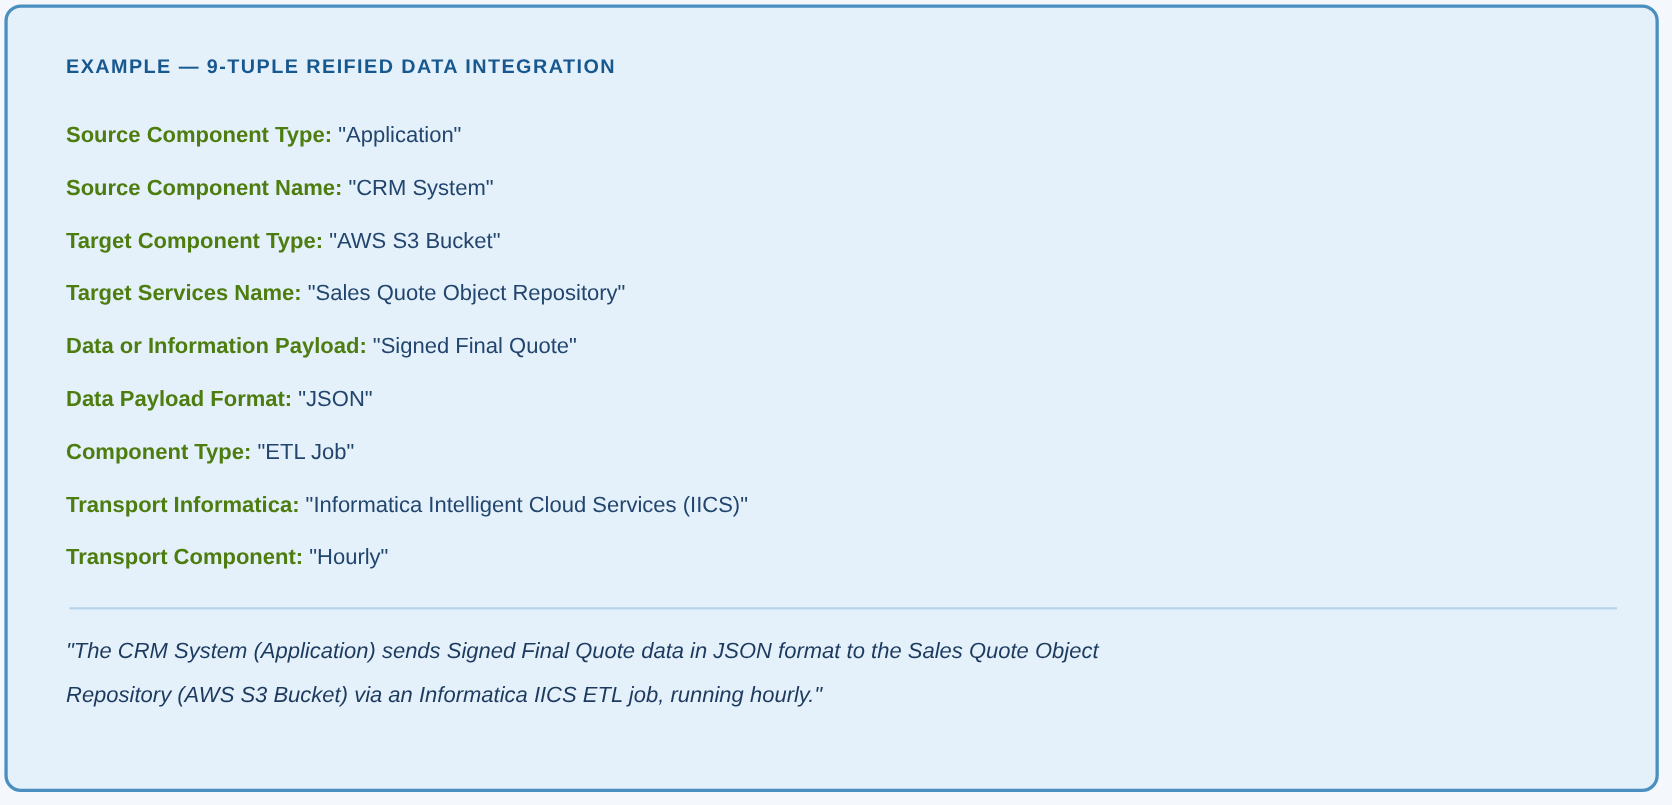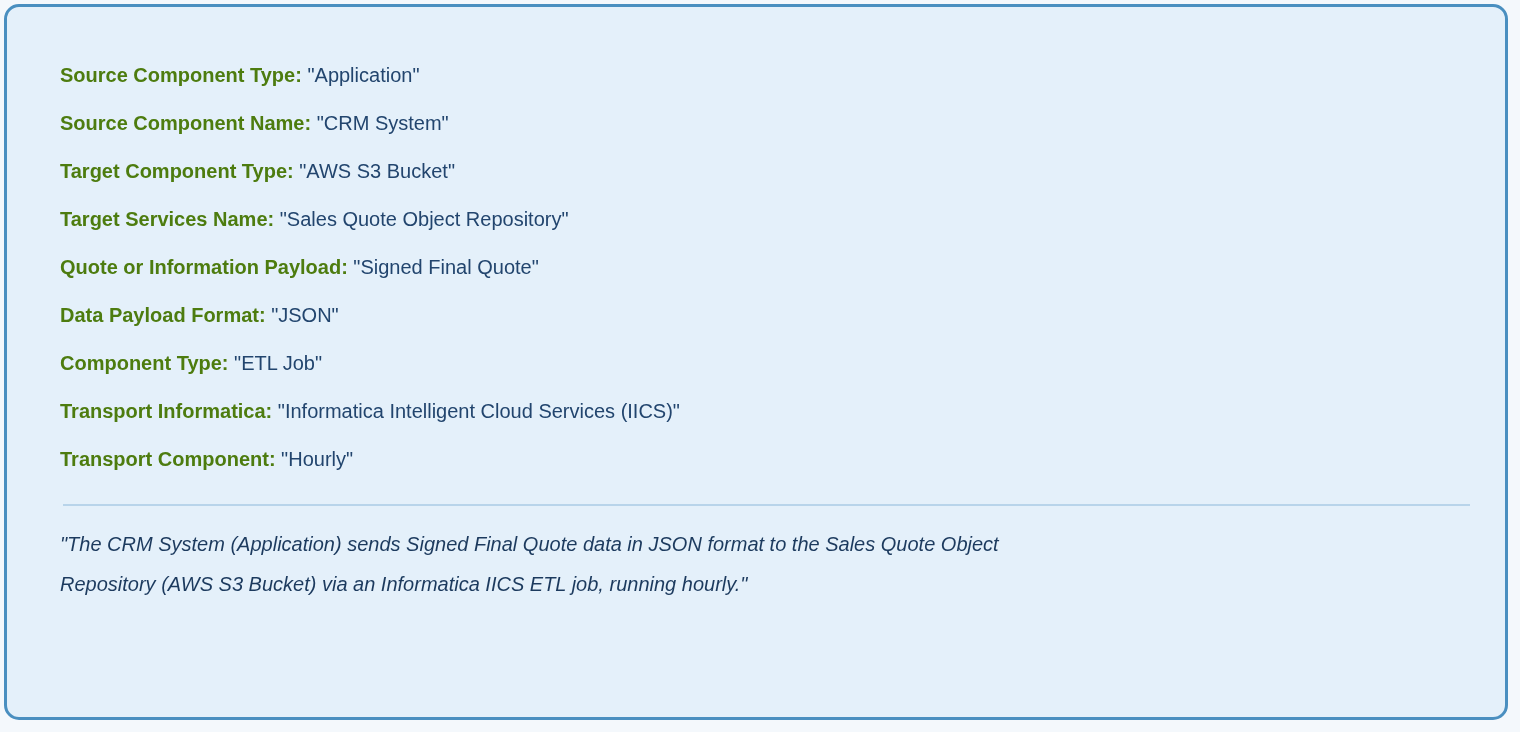--- a/index.html
+++ b/index.html
@@ -76,40 +76,41 @@
     line-height: 40px;
     max-width: 940px;
     margin: 0;
   }
 </style>
 </head>
 <body>
 
 <div class="callout-card">
 
+  <div class="callout-heading">EXAMPLE — 9-TUPLE REIFIED DATA INTEGRATION</div>
 
   <ul class="tuple-list">
     <li class="tuple-row">
       <span class="tuple-label">Source Component Type:</span>
       <span class="tuple-value">"Application"</span>
     </li>
     <li class="tuple-row">
       <span class="tuple-label">Source Component Name:</span>
       <span class="tuple-value">"CRM System"</span>
     </li>
     <li class="tuple-row">
       <span class="tuple-label">Target Component Type:</span>
       <span class="tuple-value">"AWS S3 Bucket"</span>
     </li>
     <li class="tuple-row">
       <span class="tuple-label">Target Services Name:</span>
       <span class="tuple-value">"Sales Quote Object Repository"</span>
     </li>
     <li class="tuple-row">
-      <span class="tuple-label">Quote or Information Payload:</span>
+      <span class="tuple-label">Data or Information Payload:</span>
       <span class="tuple-value">"Signed Final Quote"</span>
     </li>
     <li class="tuple-row">
       <span class="tuple-label">Data Payload Format:</span>
       <span class="tuple-value">"JSON"</span>
     </li>
     <li class="tuple-row">
       <span class="tuple-label">Component Type:</span>
       <span class="tuple-value">"ETL Job"</span>
     </li>

